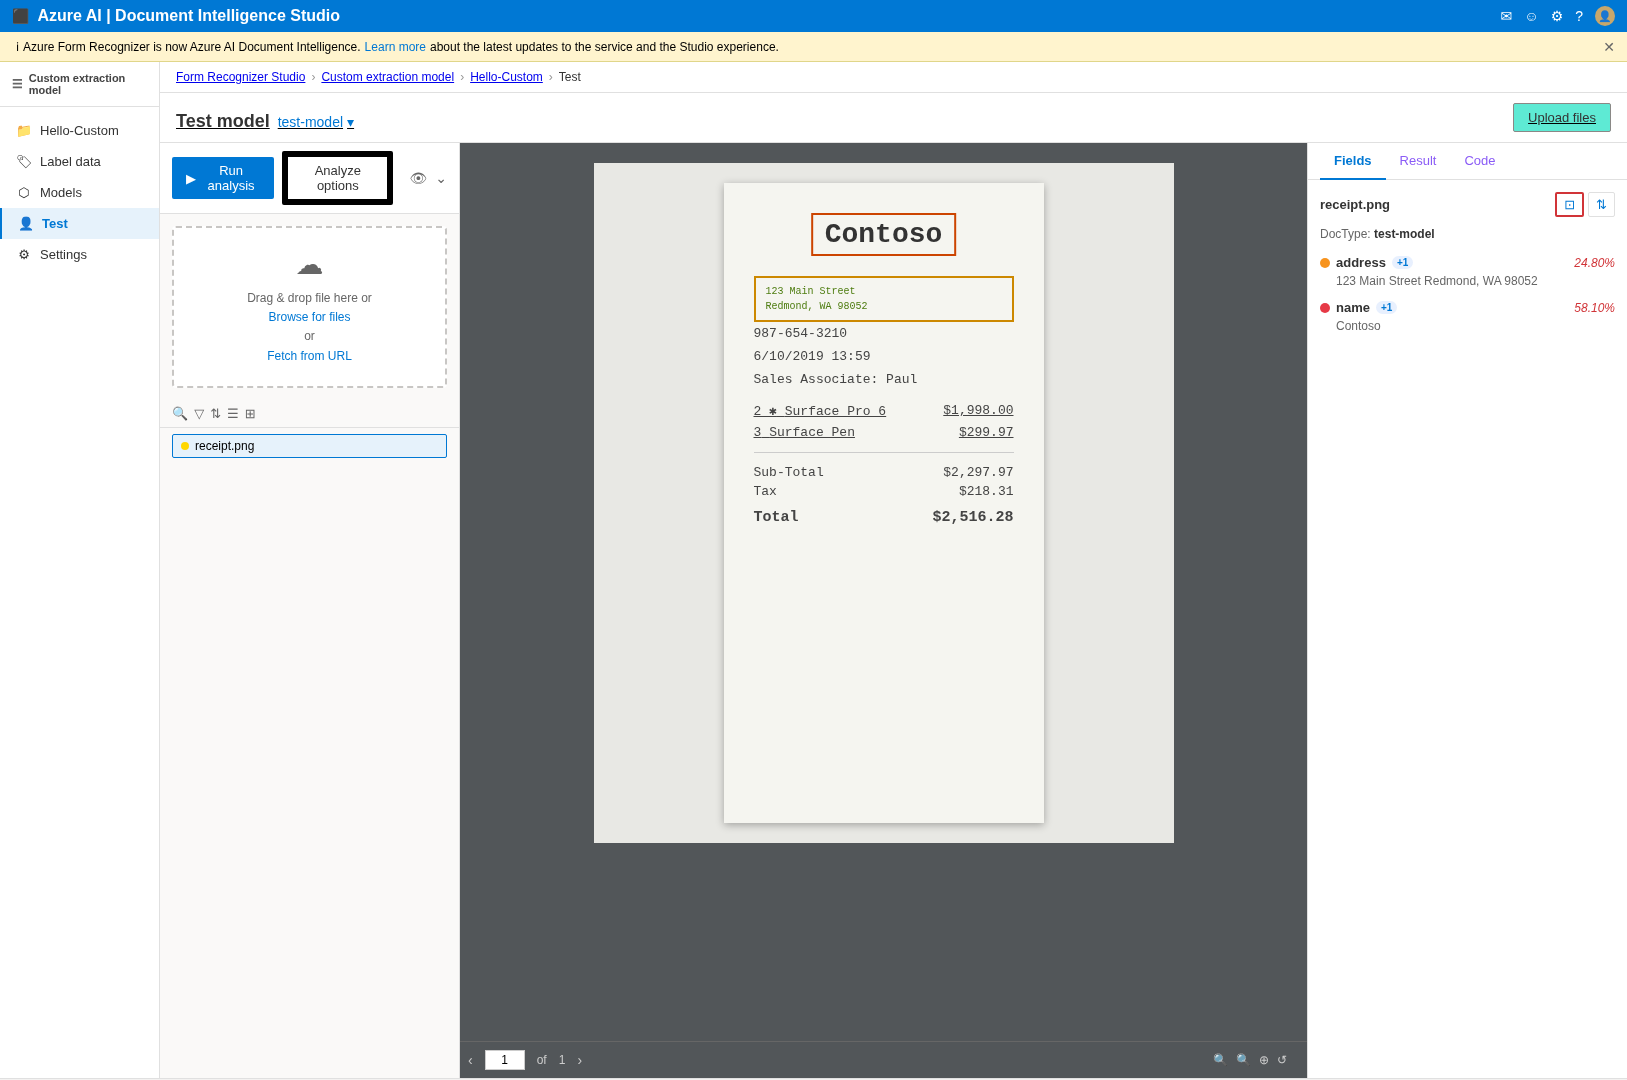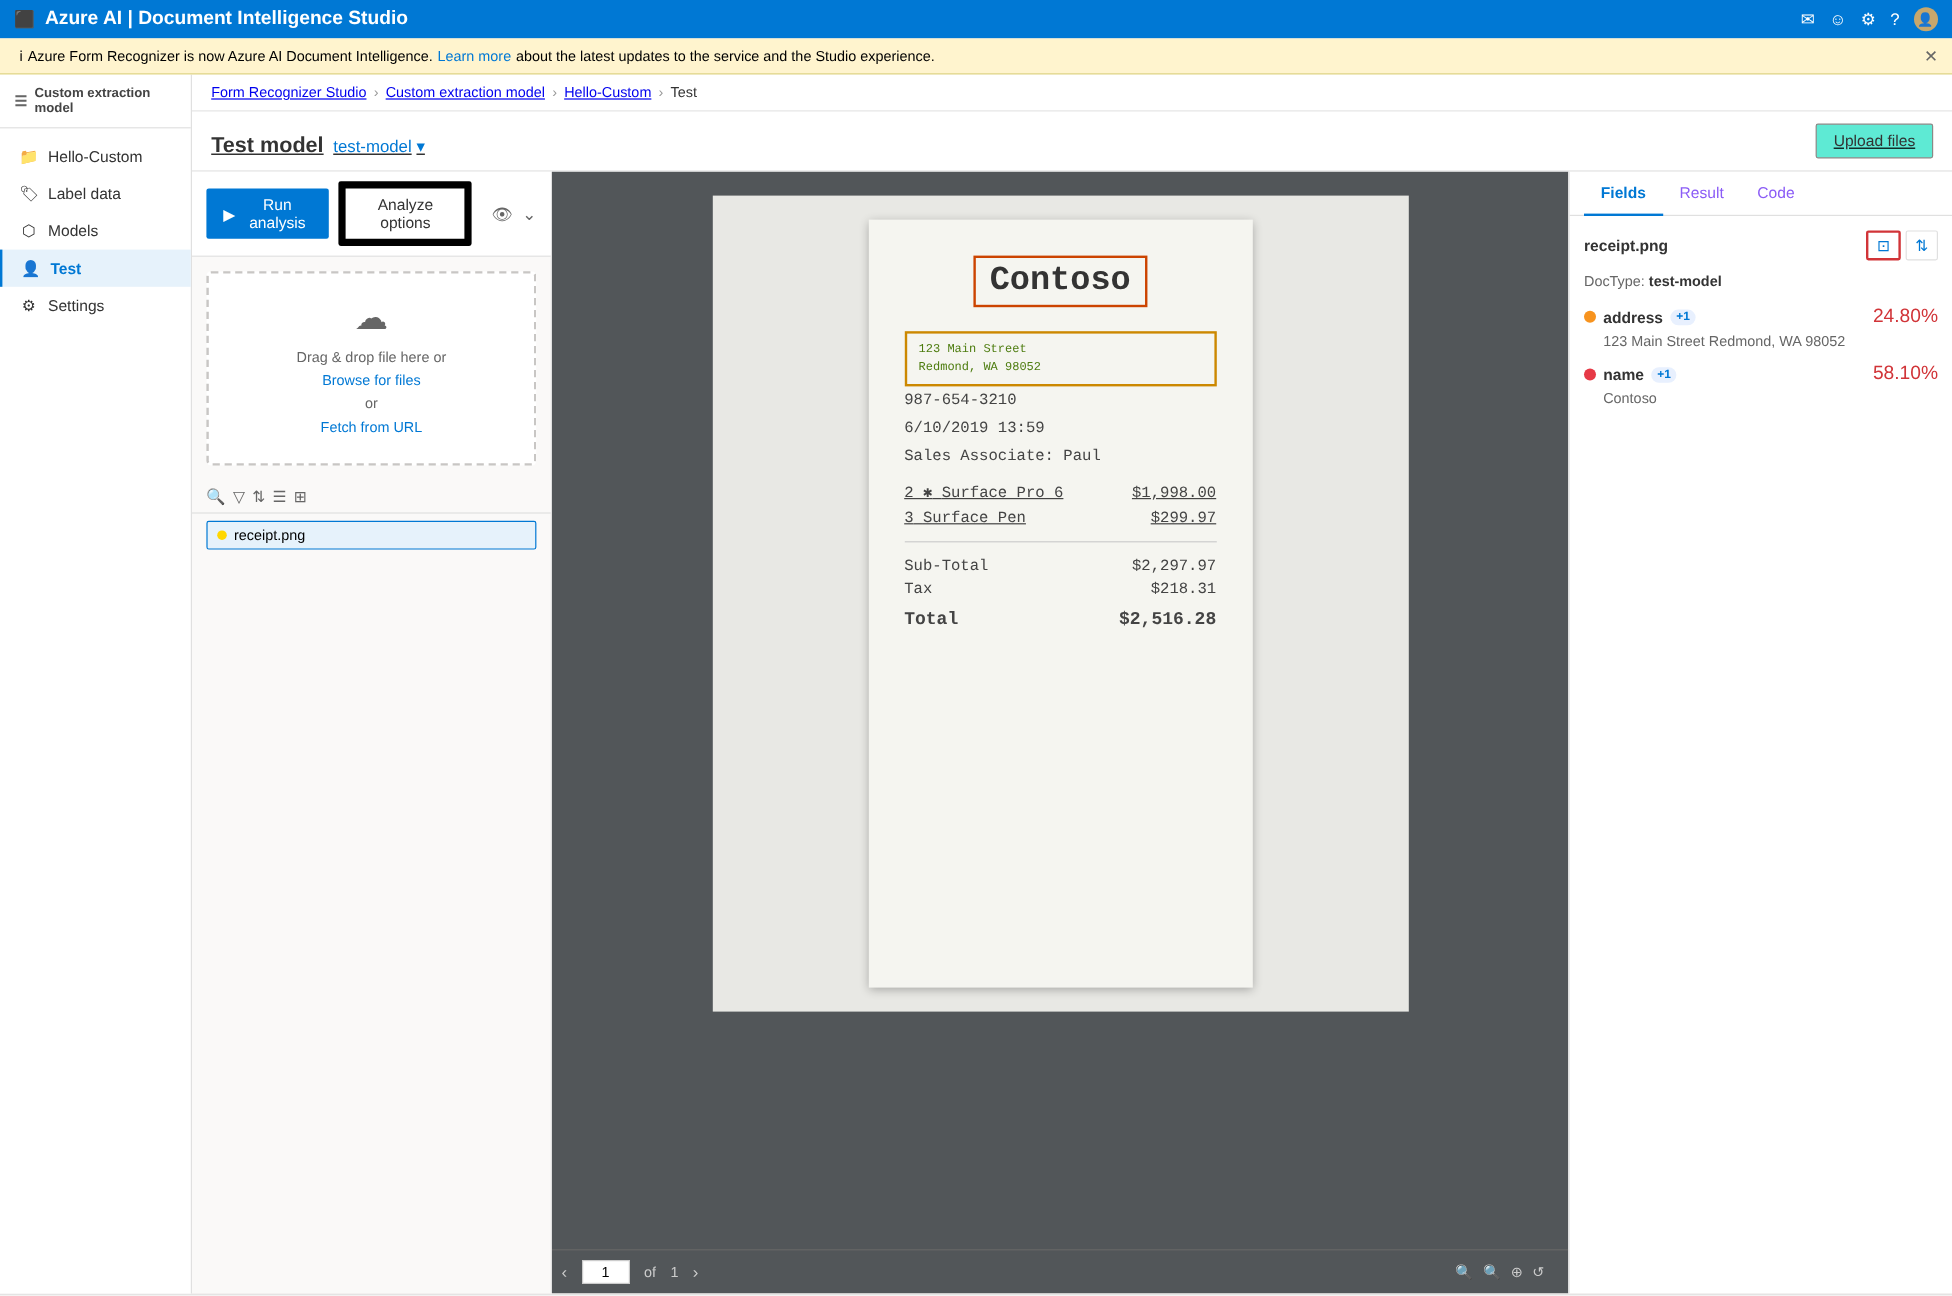--- a/index.html
+++ b/index.html
@@ -403,22 +403,23 @@
     .field-badge {
       background: #e8f0fe;
       color: #0078d4;
       font-size: 10px;
       padding: 1px 5px;
       border-radius: 10px;
       font-weight: 600;
     }
     .field-confidence {
       margin-left: auto;
-      font-size: 16px;
+      font-size: 12px;
       color: #d13438;
+      font-style: italic;
     }
     .field-value {
       font-size: 12px;
       color: #666;
       padding-left: 16px;
     }
 
     
     .status-bar {
       background: #f3f2f1;

